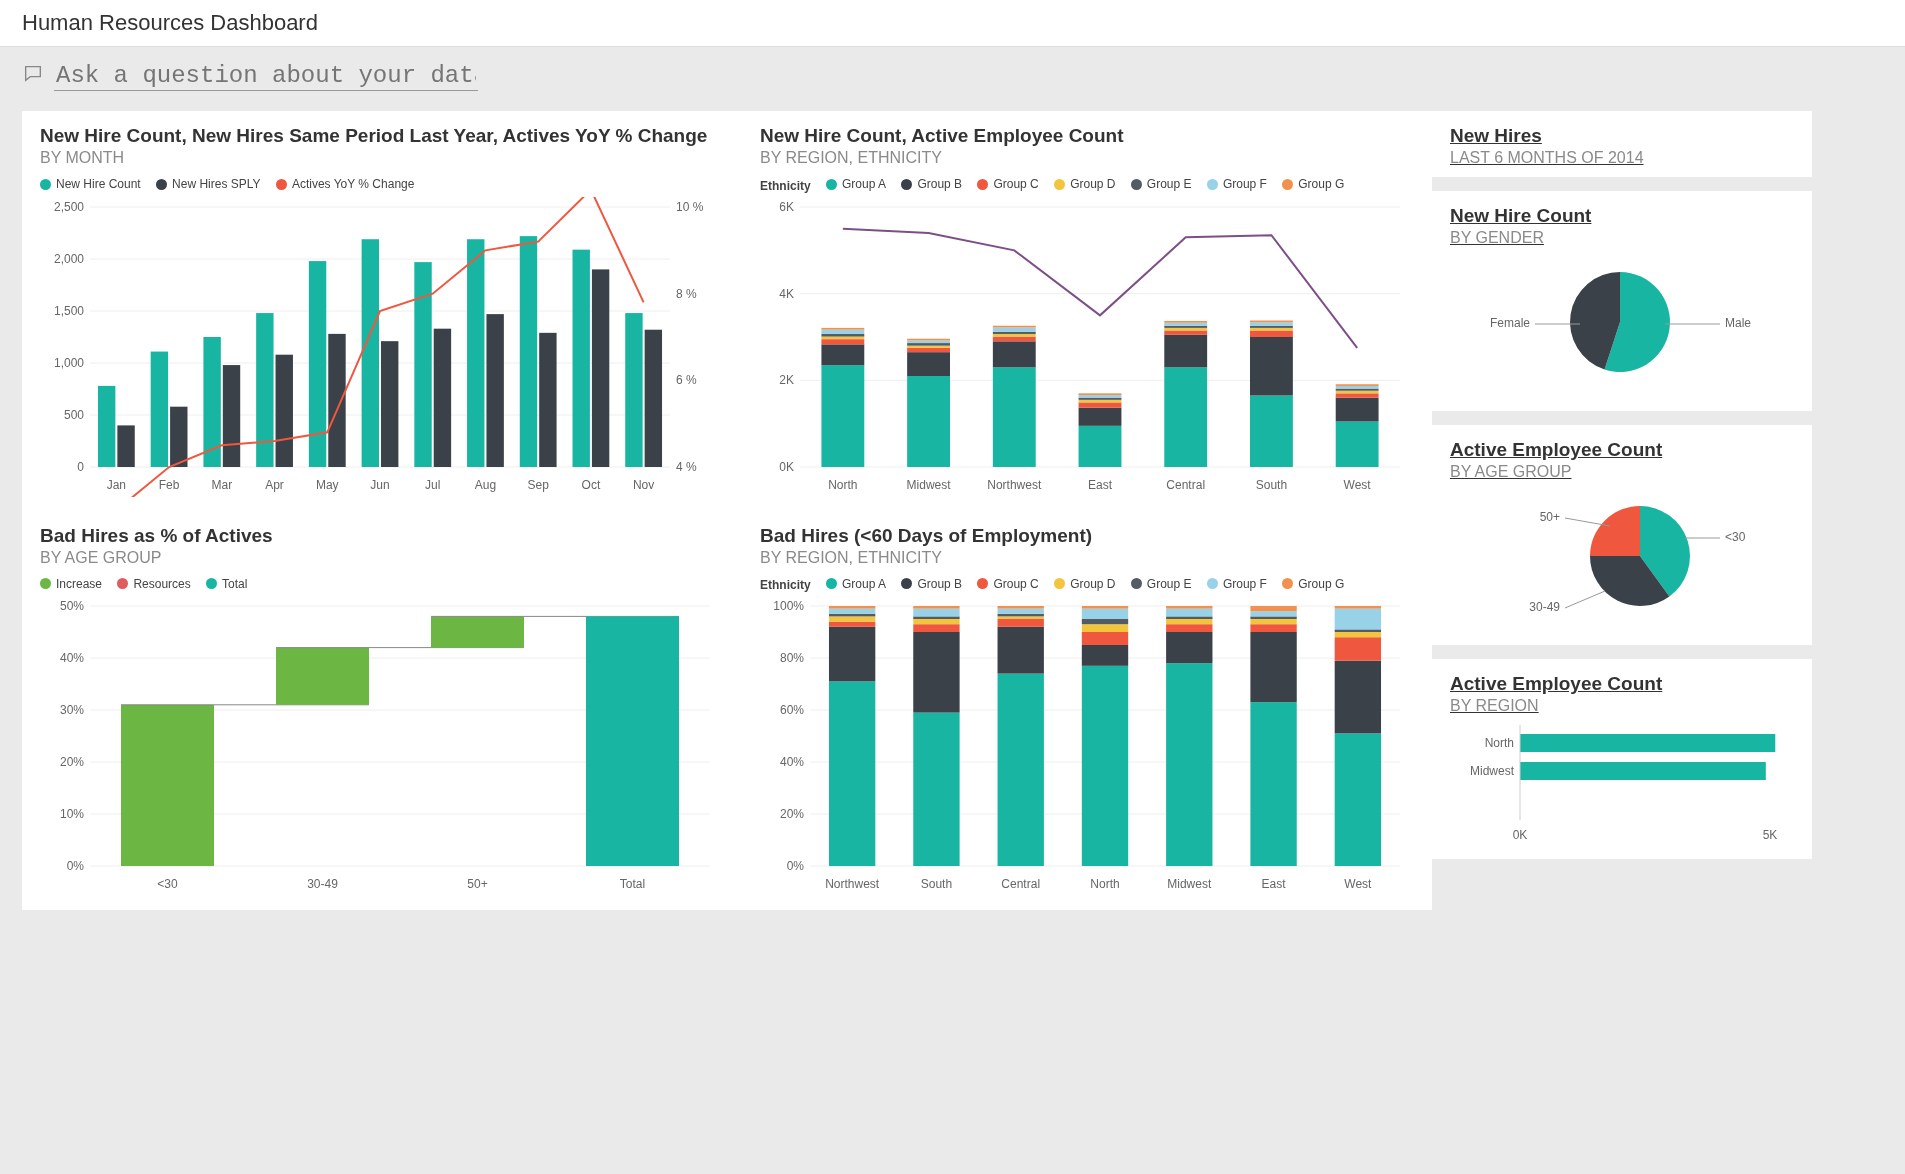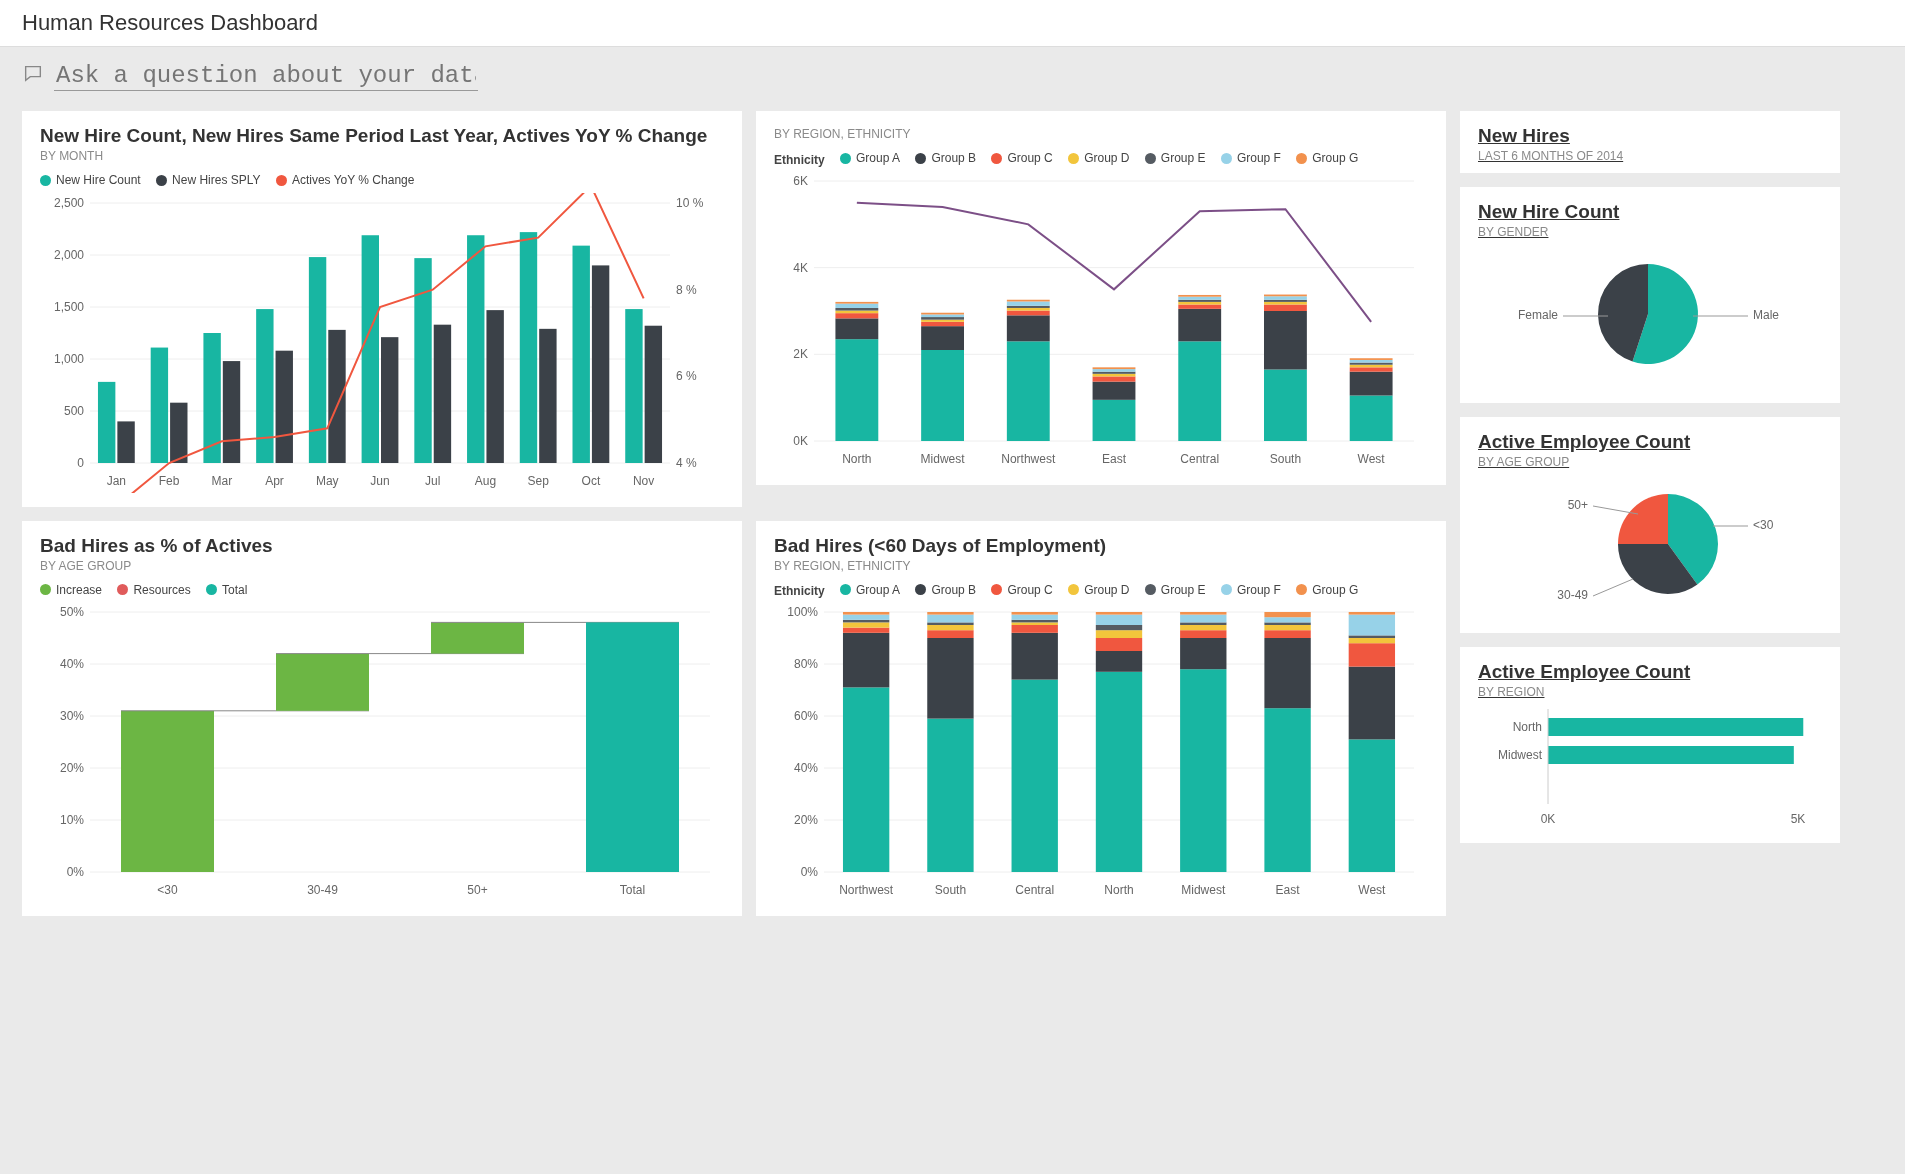--- a/index.html
+++ b/index.html
@@ -34,31 +34,30 @@
     background: transparent;
     font-size: 24px;
     color: #666;
     width: 420px;
     font-family: Liberation Mono, monospace;
   }
   .grid {
     display: grid;
     grid-template-columns: 720px 690px 380px;
     grid-auto-rows: auto;
-    gap: 14px;
     padding: 14px 22px 22px 22px;
     align-items: start;
   }
   .tile {
     background: #fff;
     padding: 14px 18px 10px 18px;
     box-sizing: border-box;
   }
   .tile-title { font-size: 19px; font-weight: 600; color: #333; }
-  .tile-sub   { font-size: 12px; color: #8a8a8a; text-transform: uppercase; margin-top: 2px; }
+  .tile-sub   { font-size: 16px; color: #8a8a8a; text-transform: uppercase; margin-top: 2px; }
   .legend { font-size: 12px; color: #444; margin: 10px 0 4px 0; }
   .legend-item { display: inline-flex; align-items: center; margin-right: 12px; }
   .sw { width: 11px; height: 11px; border-radius: 50%; margin-right: 5px; display: inline-block; }
   svg text { font-family: "Segoe UI", Arial, sans-serif; }
   .big-number { font-size: 72px; font-weight: 300; color: #333; text-align: center; padding: 24px 0 30px 0; }
   .right-stack { display: flex; flex-direction: column; gap: 14px; text-decoration: underline; }
 </style>
 </head>
 <body>
 
@@ -142,20 +141,21 @@
           <rect x="551.9090909090909" y="72.4" width="17.400000000000002" height="197.6" fill="#3b4148"></rect>
           <text x="550.9090909090909" y="292" text-anchor="middle" font-size="12" fill="#666">Oct</text>
           <rect x="585.2363636363636" y="116.08000000000001" width="17.400000000000002" height="153.92" fill="#18b6a2"></rect>
           <rect x="604.6363636363636" y="132.72" width="17.400000000000002" height="137.28" fill="#3b4148"></rect>
           <text x="603.6363636363636" y="292" text-anchor="middle" font-size="12" fill="#666">Nov</text>
           <polyline points="76.36363636363636,313.3333333333333 129.0909090909091,270 181.8181818181818,248.33333333333334 234.54545454545456,244.00000000000003 287.27272727272725,235.33333333333334 340,114 392.72727272727275,96.66666666666669 445.45454545454544,53.333333333333314 498.1818181818182,44.666666666666686 550.9090909090909,-7.333333333333314 603.6363636363636,105.33333333333334" fill="none" stroke="#f0573f" stroke-width="2"></polyline>
         </svg>
     </div>
 
     <div class="tile">
+      <div class="tile-title">New Hire Count, Active Employee Count</div>
       <div class="tile-sub">BY REGION, ETHNICITY</div>
       <div class="legend">
         <b style="margin-right:12px;">Ethnicity</b>
         <span class="legend-item">
             <span class="sw" style="background:#18b6a2"></span>
             <span>Group A</span>
           </span>
         <span class="legend-item">
             <span class="sw" style="background:#3b4148"></span>
             <span>Group B</span>

